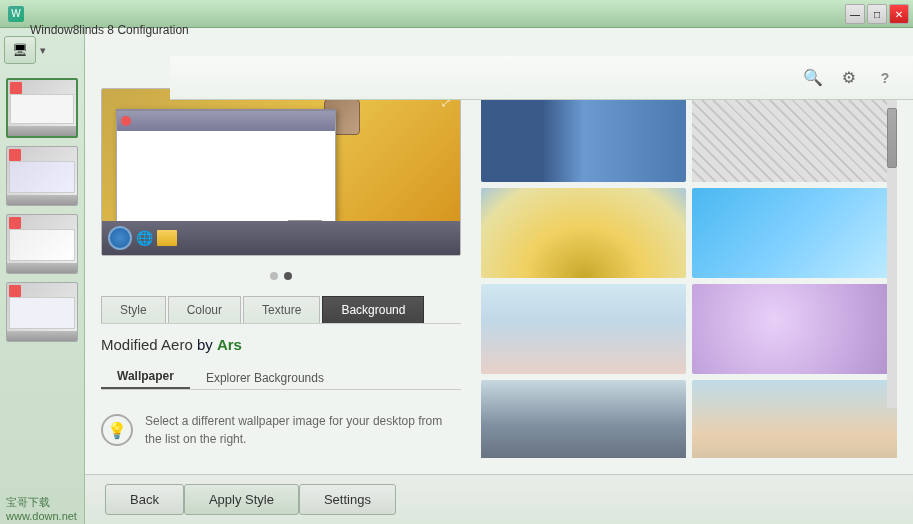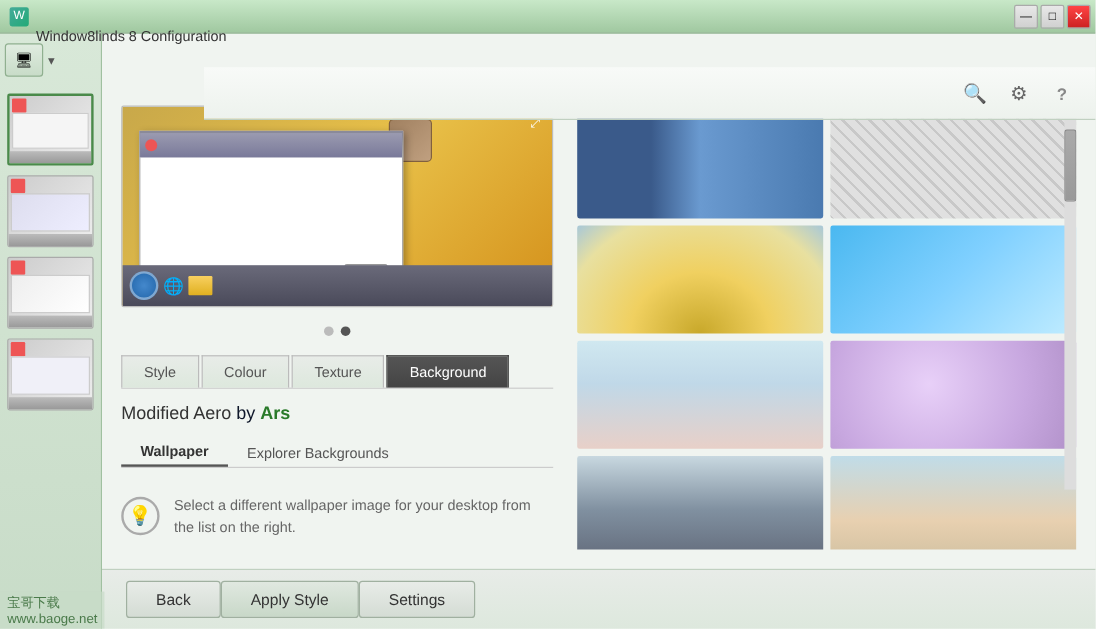--- a/index.html
+++ b/index.html
@@ -563,14 +563,14 @@
       <button class="action-btn">Back</button>
       <button class="action-btn primary">Apply Style</button>
       <button class="action-btn">Settings</button>
     </div>
 
   </div>
 </div>
 
 <div class="watermark">
   <div>宝哥下载</div>
-  <div>www.baoge.net</div>
+  <div>www.down.net</div>
 </div>
 
 </body></html>

